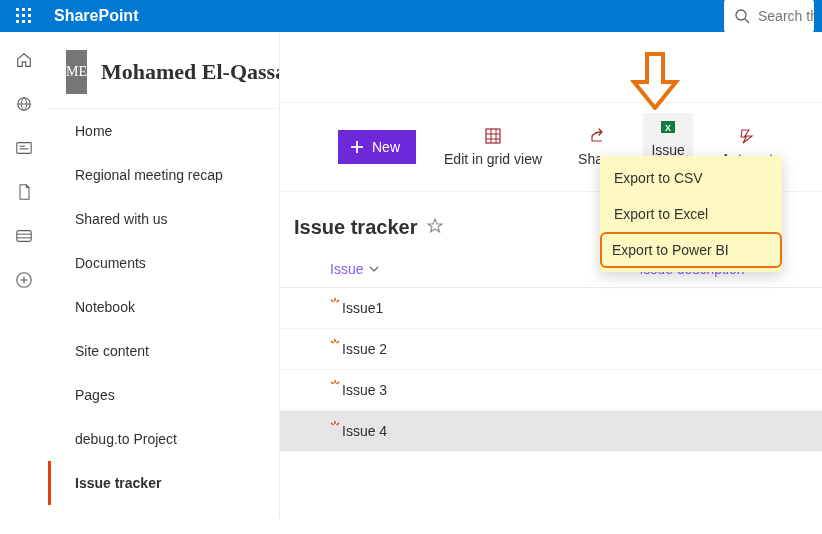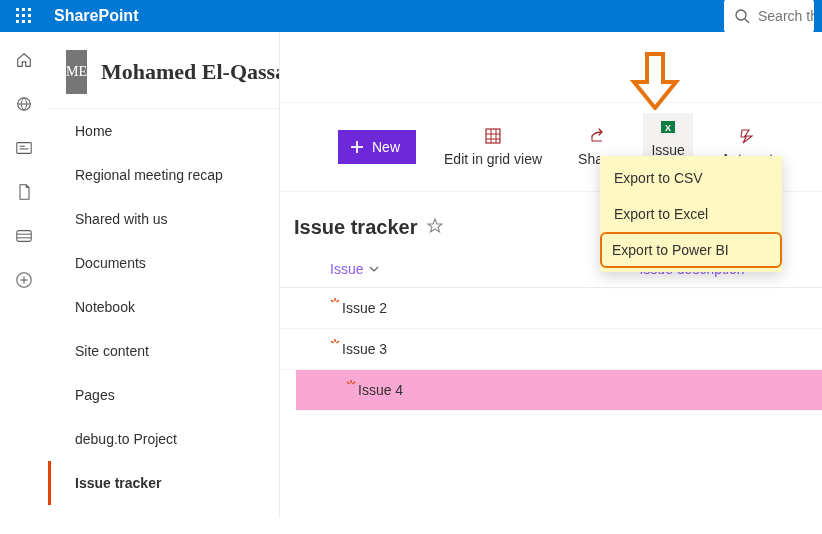--- a/index.html
+++ b/index.html
@@ -155,21 +155,21 @@
   }
   .colhdr .hd { display:flex; align-items:center; gap:6px; font-weight:400;}
 
   .rows { }
   .row {
     display:flex; align-items:center;
     padding: 12px 14px 12px 50px;
     border-bottom: 1px solid #f3f2f1;
     font-size: 14px;
   }
-  .row.sel { background:#f9a8d4;margin-left:16px; }
+  .row.sel { background:#e5e5e5; }
   .newmark {
     color:#e24405; font-size:10px; margin-right:2px; position:relative; top:-4px;
   }
 
   
   .dropdown {
     position:absolute;
     top: 124px;
     left: 320px;
     width: 182px;
@@ -357,20 +357,28 @@
       </div>
     </div>
 
     <div class="rows" id="rows">
         <div class="row">
           <span class="newmark"><svg width="10" height="10" viewBox="0 0 10 10">
               <line x1="5" y1="0" x2="5" y2="3" stroke="#e24405" stroke-width="1.4"></line>
               <line x1="9" y1="2" x2="6.5" y2="4" stroke="#e24405" stroke-width="1.4"></line>
               <line x1="1" y1="2" x2="3.5" y2="4" stroke="#e24405" stroke-width="1.4"></line>
             </svg></span>
+          <span>Issue1</span>
+        </div>
+        <div class="row">
+          <span class="newmark"><svg width="10" height="10" viewBox="0 0 10 10">
+              <line x1="5" y1="0" x2="5" y2="3" stroke="#e24405" stroke-width="1.4"></line>
+              <line x1="9" y1="2" x2="6.5" y2="4" stroke="#e24405" stroke-width="1.4"></line>
+              <line x1="1" y1="2" x2="3.5" y2="4" stroke="#e24405" stroke-width="1.4"></line>
+            </svg></span>
           <span>Issue 2</span>
         </div>
         <div class="row">
           <span class="newmark"><svg width="10" height="10" viewBox="0 0 10 10">
               <line x1="5" y1="0" x2="5" y2="3" stroke="#e24405" stroke-width="1.4"></line>
               <line x1="9" y1="2" x2="6.5" y2="4" stroke="#e24405" stroke-width="1.4"></line>
               <line x1="1" y1="2" x2="3.5" y2="4" stroke="#e24405" stroke-width="1.4"></line>
             </svg></span>
           <span>Issue 3</span>
         </div>

